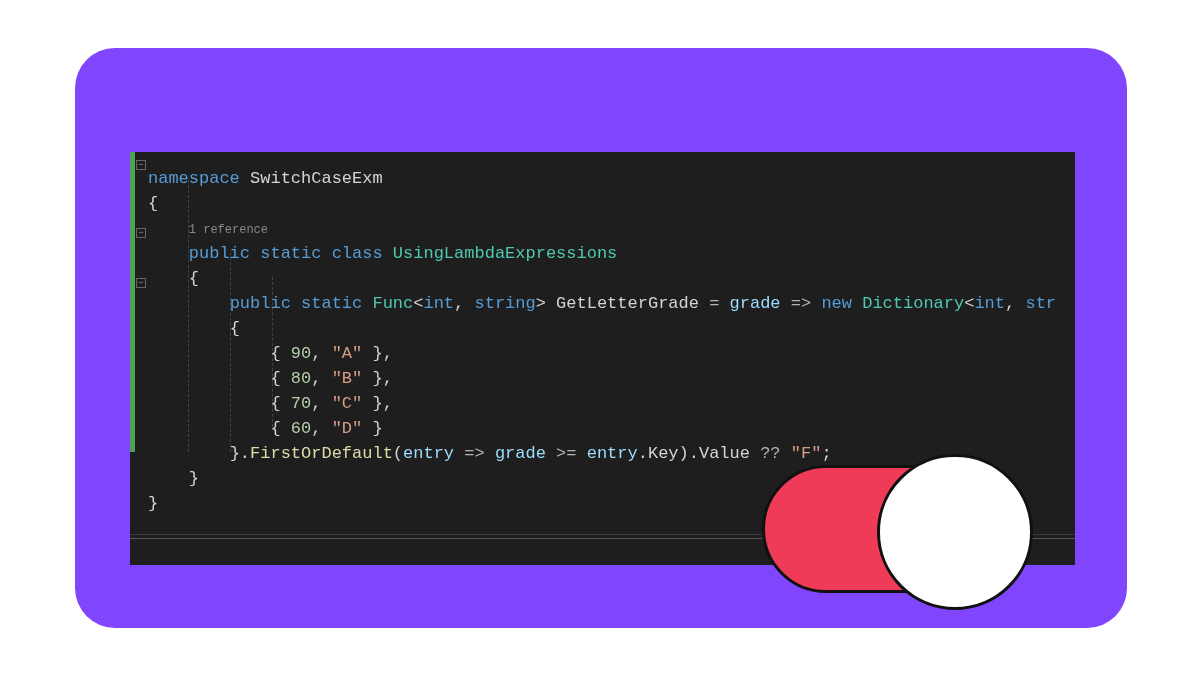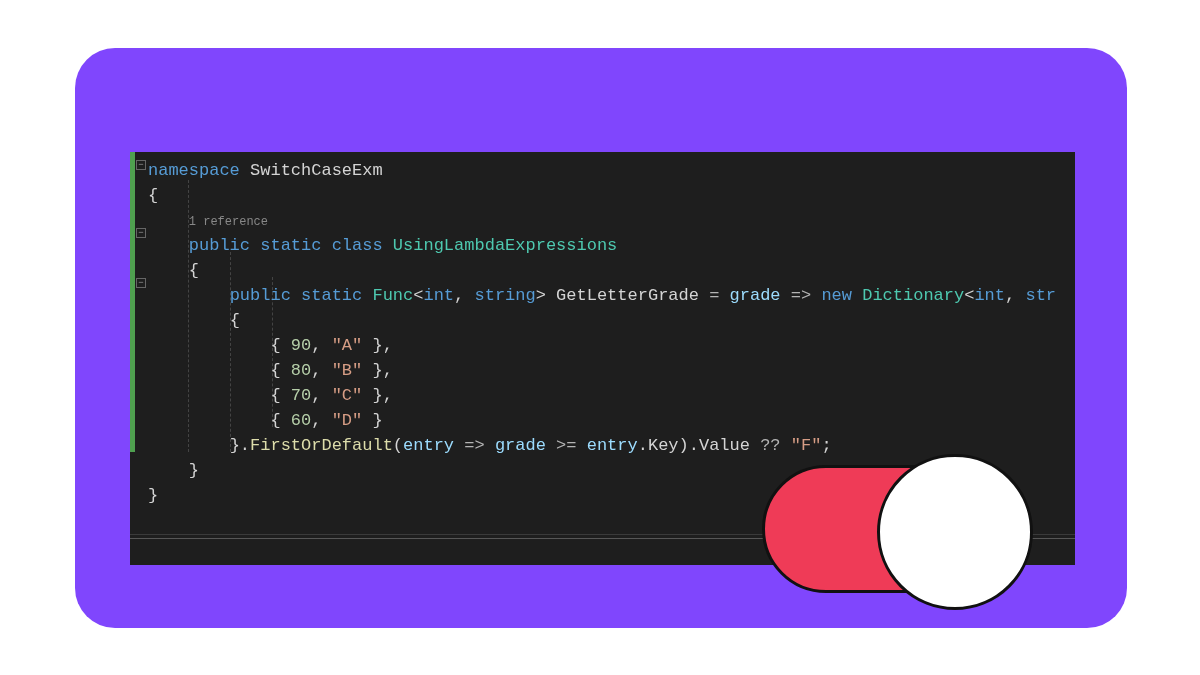--- a/index.html
+++ b/index.html
@@ -54,21 +54,21 @@
       font-size: 9px;
       color: #999;
       border: 1px solid #666;
       text-align: center;
       line-height: 8px;
       background: #1e1e1e;
     }
     .code-area {
       position: absolute;
       left: 18px;
-      top: 6px;
+      top: 14px;
       right: 0;
       font-size: 17px;
       line-height: 25px;
       white-space: pre;
       color: #d4d4d4;
     }
     .guide {
       position: absolute;
       top: 28px;
       height: 272px;

